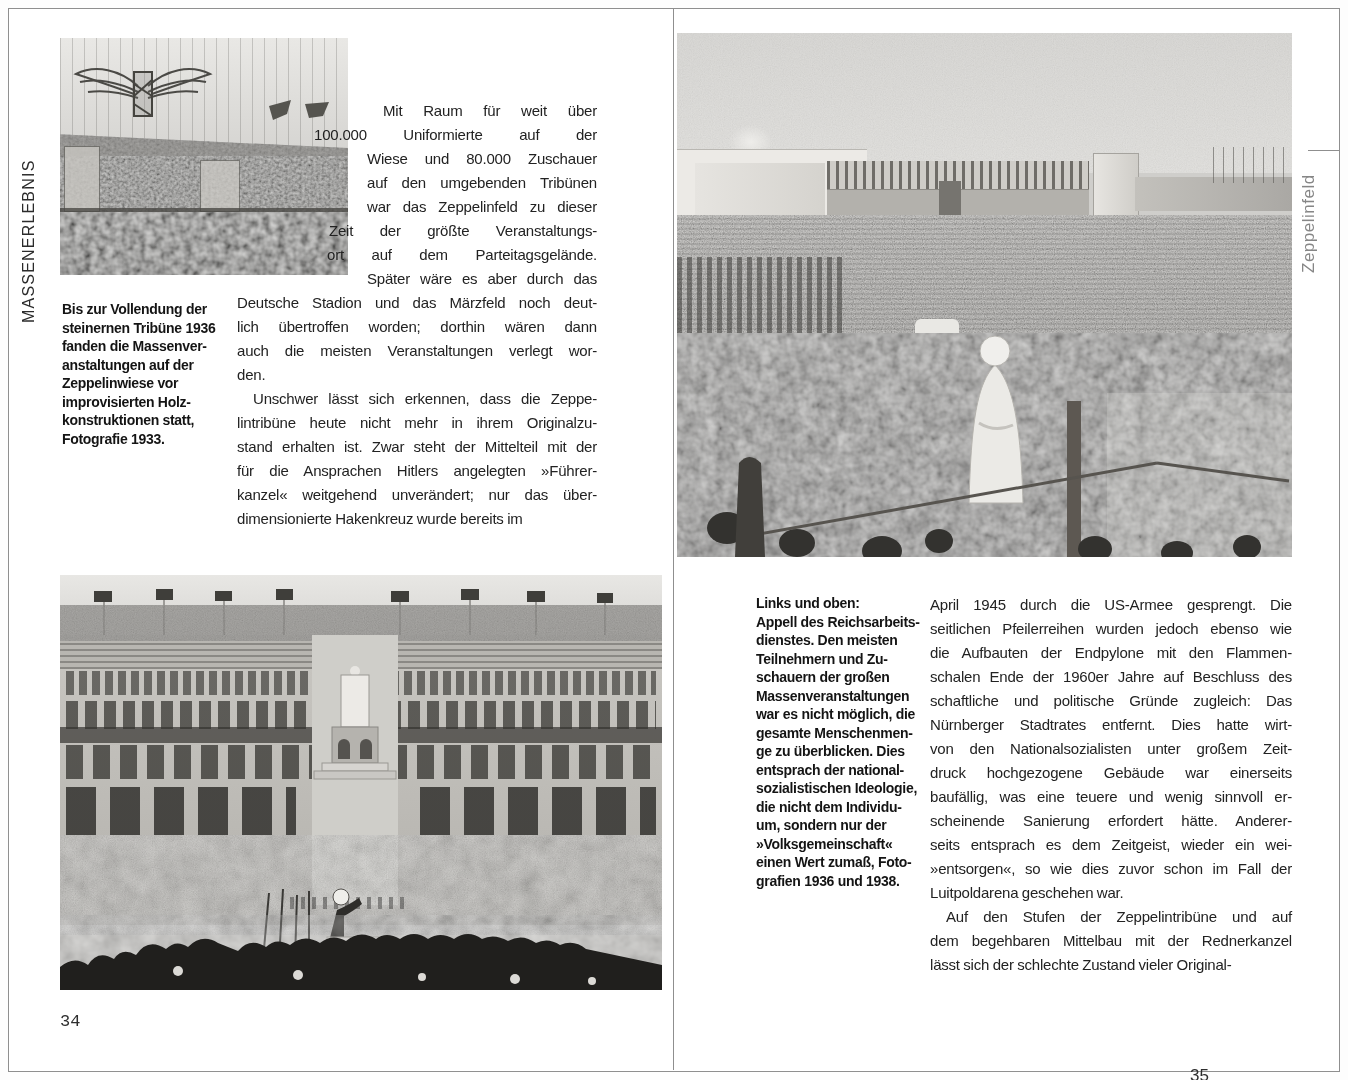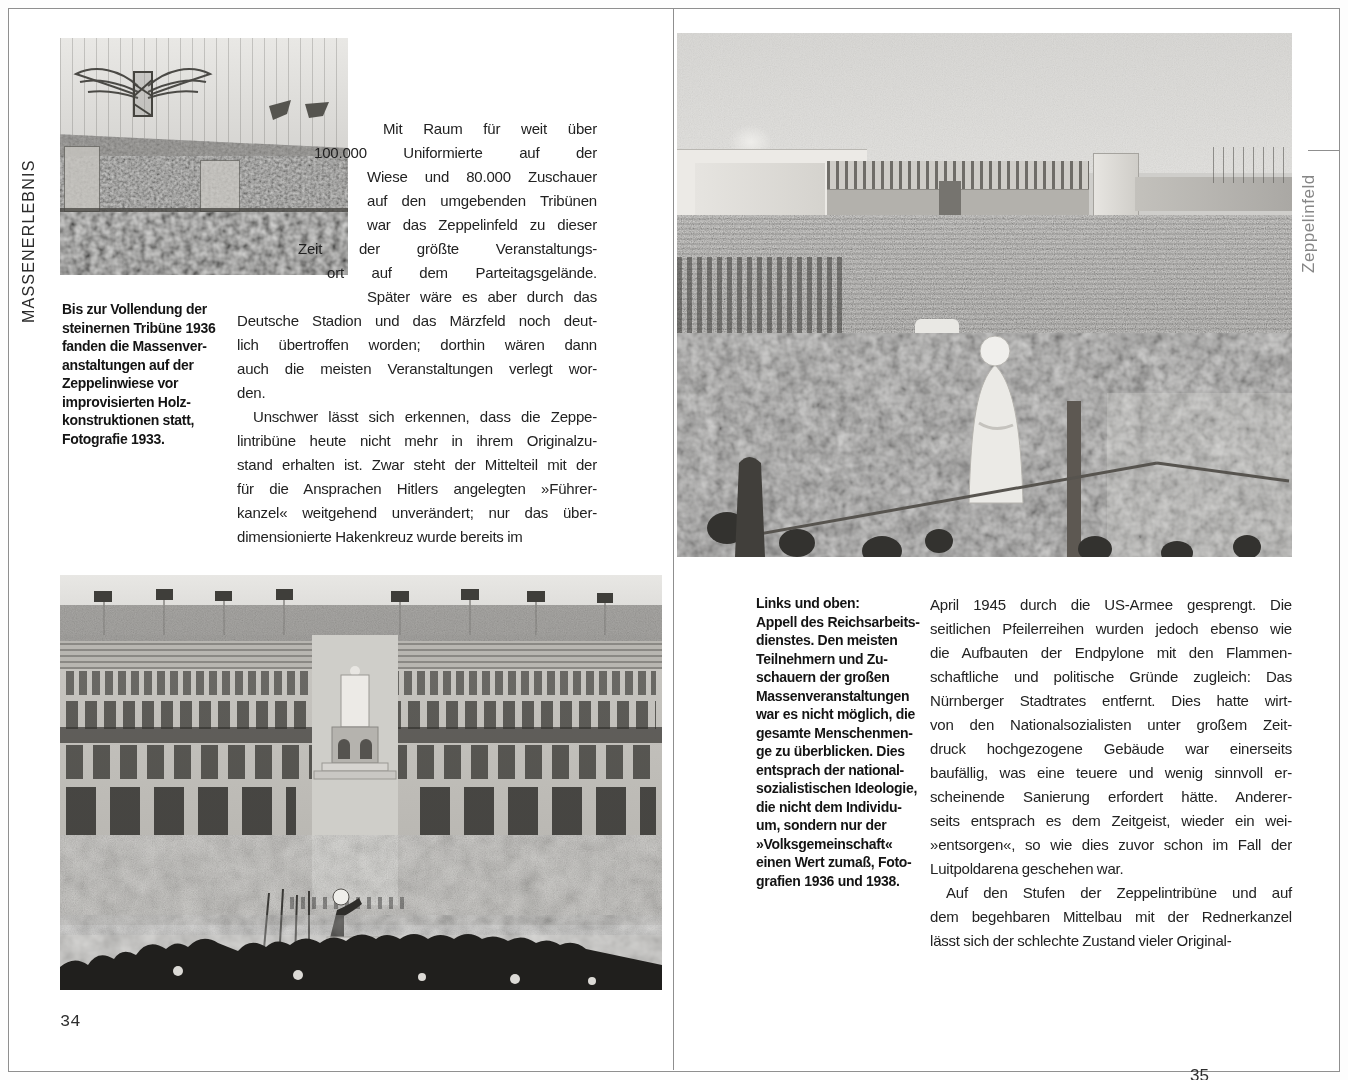--- a/index.html
+++ b/index.html
@@ -116,27 +116,27 @@
       <div class="cl">Bis zur Vollendung der</div>
       <div class="cl">steinernen Tribüne 1936</div>
       <div class="cl">fanden die Massenver-</div>
       <div class="cl">anstaltungen auf der</div>
       <div class="cl">Zeppelinwiese vor</div>
       <div class="cl">improvisierten Holz-</div>
       <div class="cl">konstruktionen statt,</div>
       <div class="cl">Fotografie 1933.</div>
     </div>
 
-  <div class="bodytext" style="left:237px;top:117px;width:360px;">
+  <div class="bodytext" style="left:237px;top:99px;width:360px;">
       <div class="tl" style="margin-left: 130px; text-indent: 16px;">Mit Raum für weit über</div>
       <div class="tl" style="margin-left: 77px;">100.000 Uniformierte auf der</div>
       <div class="tl" style="margin-left: 130px;">Wiese und 80.000 Zuschauer</div>
       <div class="tl" style="margin-left: 130px;">auf den umgebenden Tribünen</div>
       <div class="tl" style="margin-left: 130px;">war das Zeppelinfeld zu dieser</div>
-      <div class="tl" style="margin-left: 61px;">Zeit der größte Veranstaltungs-</div>
+      <div class="tl" style="margin-left: 92px;">Zeit der größte Veranstaltungs-</div>
       <div class="tl" style="margin-left: 90px;">ort auf dem Parteitagsgelände.</div>
       <div class="tl" style="margin-left: 130px;">Später wäre es aber durch das</div>
       <div class="tl">Deutsche Stadion und das Märzfeld noch deut-</div>
       <div class="tl">lich übertroffen worden; dorthin wären dann</div>
       <div class="tl">auch die meisten Veranstaltungen verlegt wor-</div>
       <div class="tl endline">den.</div>
       <div class="tl" style="text-indent: 16px;">Unschwer lässt sich erkennen, dass die Zeppe-</div>
       <div class="tl">lintribüne heute nicht mehr in ihrem Originalzu-</div>
       <div class="tl">stand erhalten ist. Zwar steht der Mittelteil mit der</div>
       <div class="tl">für die Ansprachen Hitlers angelegten »Führer-</div>
@@ -287,20 +287,21 @@
       <div class="cl">um, sondern nur der</div>
       <div class="cl">»Volksgemeinschaft«</div>
       <div class="cl">einen Wert zumaß, Foto-</div>
       <div class="cl">grafien 1936 und 1938.</div>
     </div>
 
   <div class="bodytext" style="left:930px;top:593px;width:362px;">
       <div class="tl">April 1945 durch die US-Armee gesprengt. Die</div>
       <div class="tl">seitlichen Pfeilerreihen wurden jedoch ebenso wie</div>
       <div class="tl">die Aufbauten der Endpylone mit den Flammen-</div>
+      <div class="tl">schalen Ende der 1960er Jahre auf Beschluss des</div>
       <div class="tl">schaftliche und politische Gründe zugleich: Das</div>
       <div class="tl">Nürnberger Stadtrates entfernt. Dies hatte wirt-</div>
       <div class="tl">von den Nationalsozialisten unter großem Zeit-</div>
       <div class="tl">druck hochgezogene Gebäude war einerseits</div>
       <div class="tl">baufällig, was eine teuere und wenig sinnvoll er-</div>
       <div class="tl">scheinende Sanierung erfordert hätte. Anderer-</div>
       <div class="tl">seits entsprach es dem Zeitgeist, wieder ein wei-</div>
       <div class="tl">»entsorgen«, so wie dies zuvor schon im Fall der</div>
       <div class="tl endline">Luitpoldarena geschehen war.</div>
       <div class="tl" style="text-indent: 16px;">Auf den Stufen der Zeppelintribüne und auf</div>

